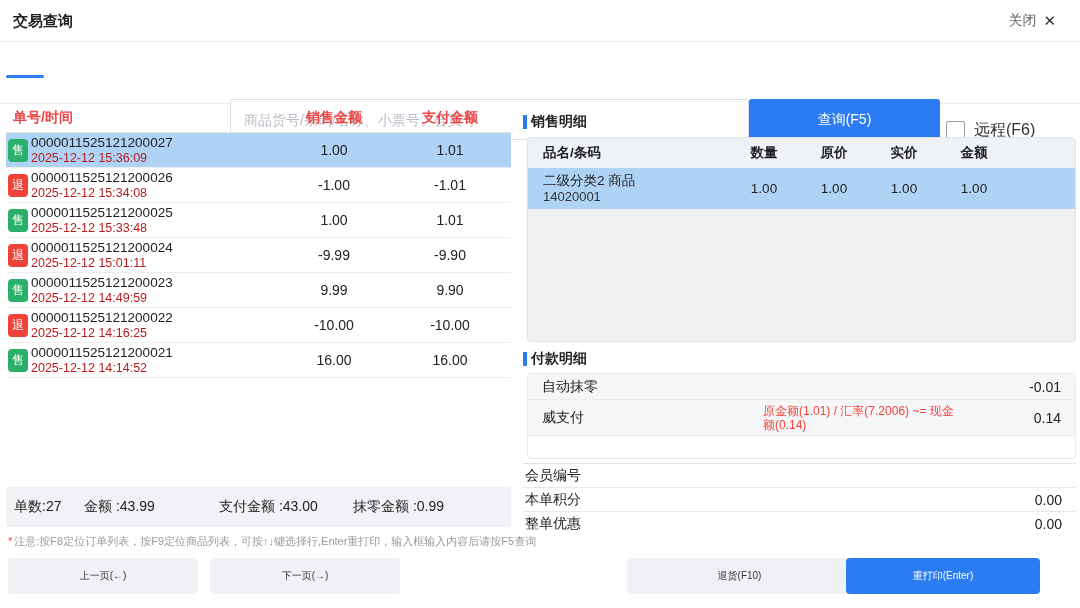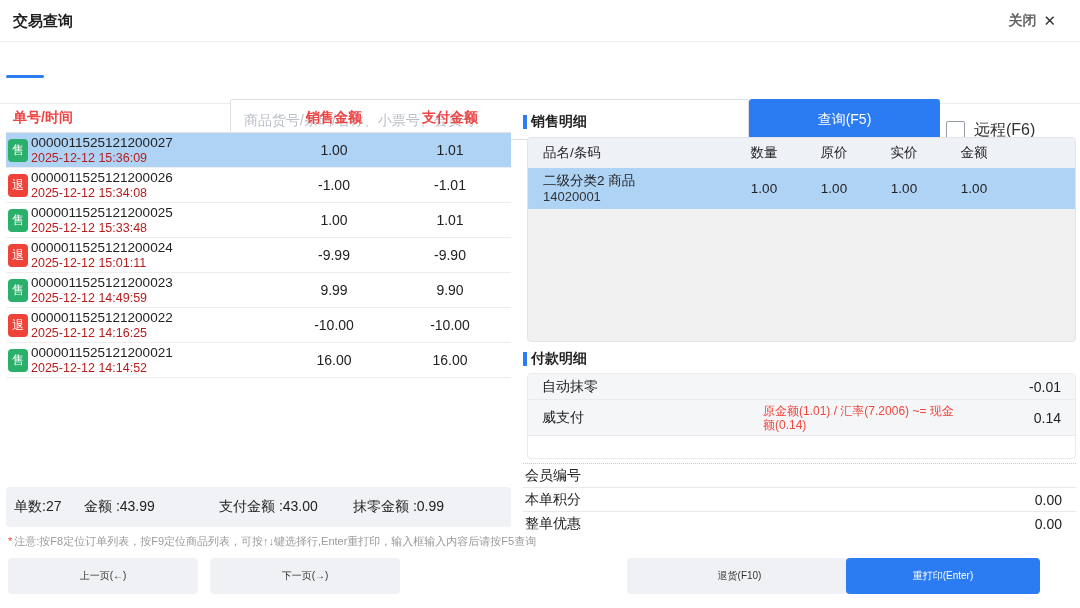--- a/index.html
+++ b/index.html
@@ -4,21 +4,21 @@
 <style>
   * { margin:0; padding:0; box-sizing:border-box; }
   html,body { width:1080px; height:608px; background:#fff; overflow:hidden;
     font-family:"Liberation Sans","DejaVu Sans",sans-serif; color:#222; }
 
   
   .titlebar { position:absolute; left:0; top:0; width:1080px; height:42px;
     border-bottom:1px solid #ececec; }
   .title { position:absolute; left:13px; top:12px; font-size:15px; font-weight:bold; color:#1f1f1f; }
   .close-box { position:absolute; right:24px; top:12px; display:flex; align-items:center; gap:7px; cursor:pointer; }
-  .close-label { font-size:14px; color:#666;font-weight:bold; }
+  .close-label { font-size:14px; color:#666; }
   .close-x { font-size:15px; font-weight:bold; color:#333; }
 
   
   .filterbar { position:absolute; left:0; top:42px; width:1080px; height:62px;
     border-bottom:1px solid #ececec; }
   .tabs { position:absolute; left:25px; top:20px; display:flex; gap:13px; }
   .tab { position:relative; font-size:15px; font-weight:bold; color:#333; cursor:pointer; }
   .tab.active { color:var(--accent,#2b7cf2); }
   .tab.active::after { content:""; position:absolute; left:50%; transform:translateX(-50%);
     bottom:-16px; width:38px; height:3px; border-radius:2px; background:var(--accent,#2b7cf2); }
@@ -61,21 +61,21 @@
   .orders-note .star { color:var(--warning-text,#f2453d); margin-right:2px; }
 
   
   .detail-panel { position:absolute; left:523px; top:104px; width:553px; height:431px; overflow:hidden; }
   .section-label { display:flex; align-items:center; gap:4px; margin-top:8px; height:20px; }
   .section-bar { width:4px; height:14px; background:var(--accent,#2b7cf2); }
   .section-title { font-size:14px; font-weight:bold; color:#1f1f1f; }
   .sale-table { margin-left:4px; margin-top:5px; width:549px; height:205px;
     border:1px solid #e4e4e4; border-radius:4px; background:#f0f0f0; overflow:hidden; }
   .sale-head { display:flex; align-items:center; height:30px; background:#eef1f6;
-    font-size:13.5px; font-weight:normal; color:#1f1f1f; }
+    font-size:13.5px; font-weight:bold; color:#1f1f1f; }
   .c-name { flex:1; padding-left:15px; }
   .c-qty, .c-orig, .c-act { width:70px; text-align:center; }
   .c-amt { width:70px; text-align:center; }
   .c-sp { width:66px; }
   .sale-row { display:flex; align-items:center; height:41px; cursor:pointer; }
   .sale-row.selected { background:var(--selected-row,#afd3f5); }
   .p-name { flex:1; padding-left:15px; }
   .p-name .n1 { font-size:13.5px; color:#222; line-height:16px; }
   .p-name .n2 { font-size:13px; color:#333; line-height:15px; }
   .p-val { width:70px; text-align:center; font-size:13.5px; color:#222; }

